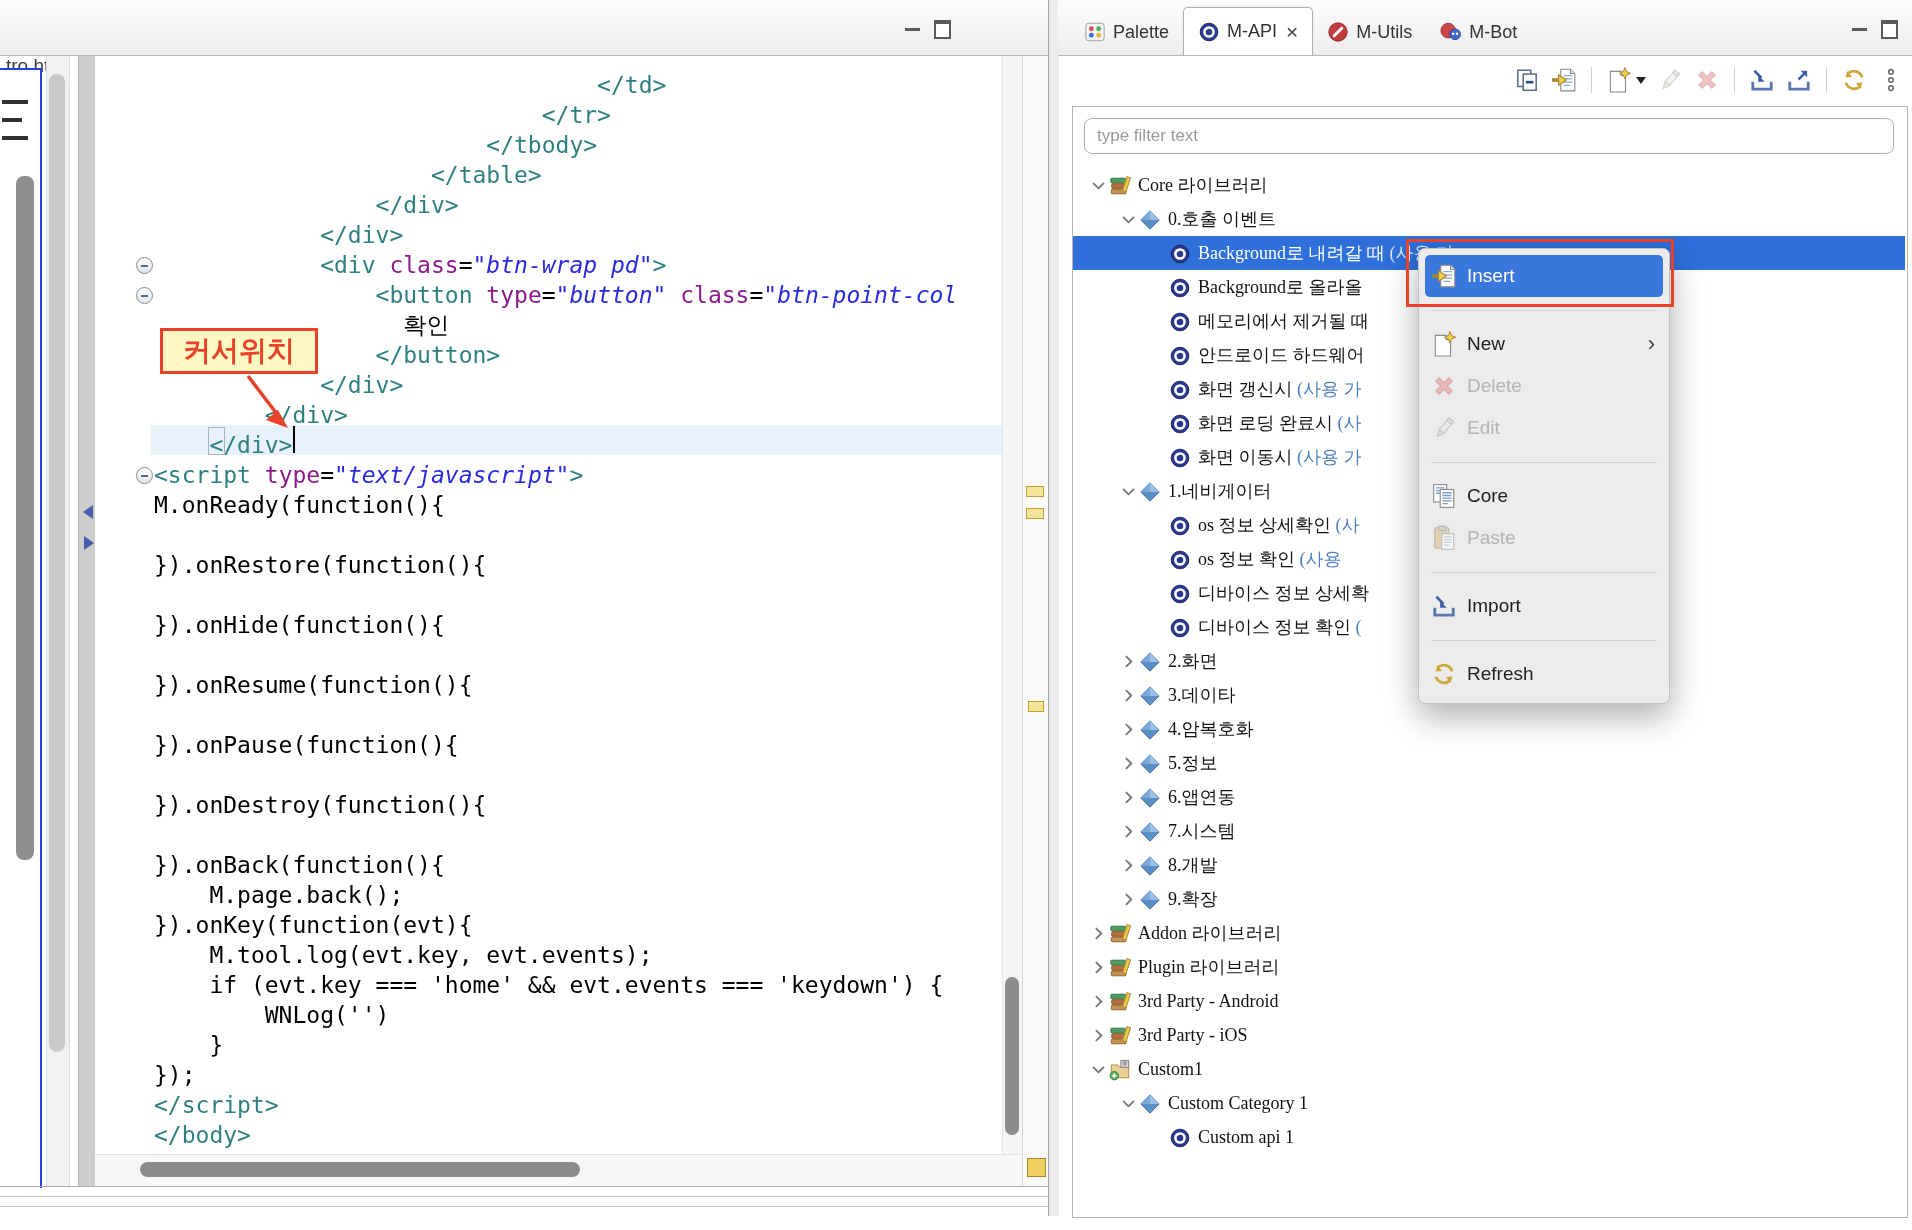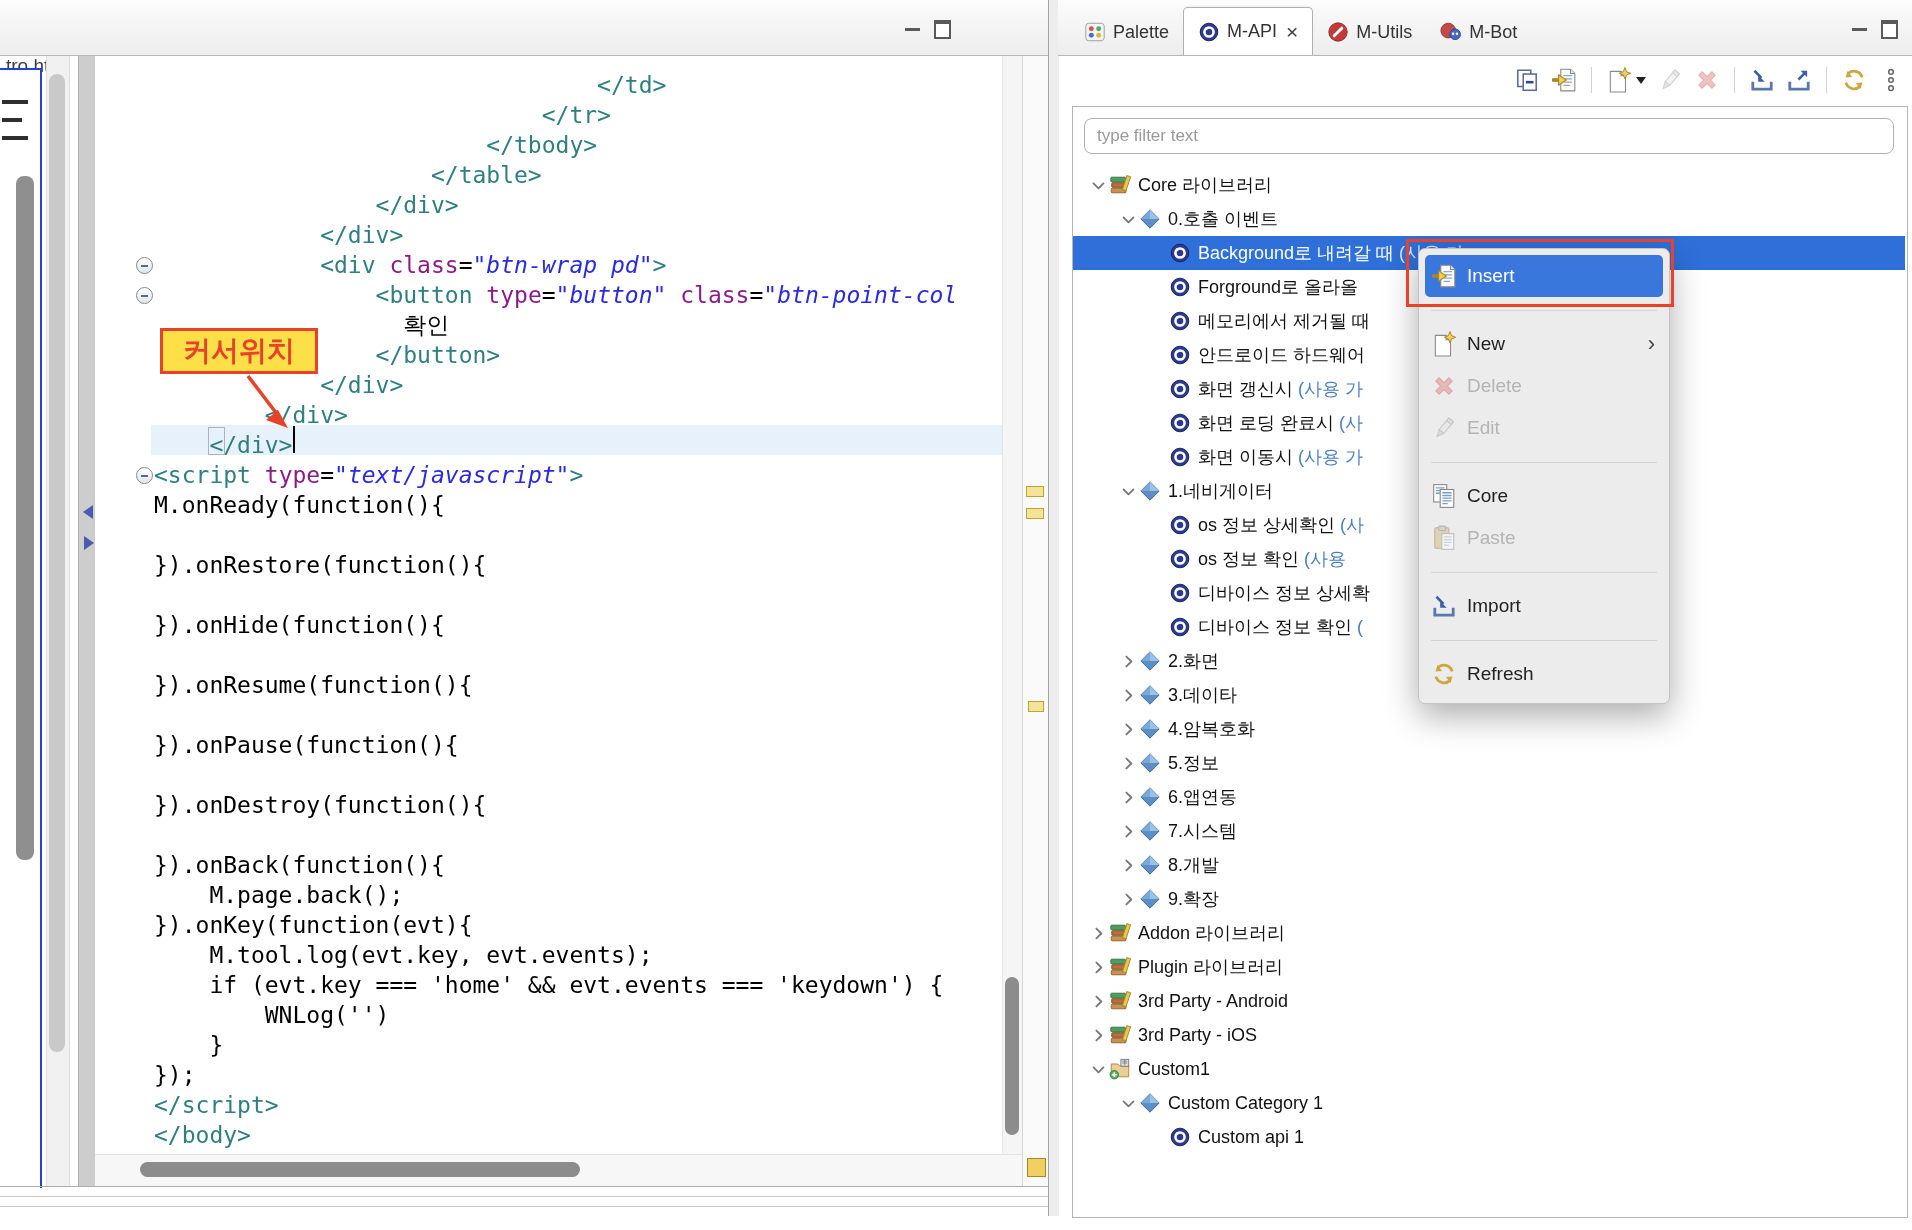--- a/index.html
+++ b/index.html
@@ -79,21 +79,21 @@
   .scroll-track-v{background:#f5f5f5;border-left:1px solid #e6e6e6;}
   .thumb{background:#8c8c8c;border-radius:8px;}
   .thumb-light{background:#c9c9c9;border-radius:8px;}
   .overview{background:#fafafa;border-left:1px solid #d6d6d6;}
   .ovmark{position:absolute;background:#f3e49a;border:1px solid #c2a22e;}
   .tri-l{width:0;height:0;border-top:7px solid transparent;border-bottom:7px solid transparent;border-right:10px solid #4a5cae;}
   .tri-r{width:0;height:0;border-top:7px solid transparent;border-bottom:7px solid transparent;border-left:10px solid #4a5cae;}
 
   
   .redrect{border:3px solid #e8432a;z-index:70;background:transparent;}
-  .cursorbox{border:3px solid #e8432a;background:#fde047;color:#e8432a;font-weight:bold;font-size:28px;
+  .cursorbox{border:3px solid #e8432a;background:#fef9c3;color:#e8432a;font-weight:bold;font-size:28px;
              display:flex;align-items:center;justify-content:center;z-index:45;}
   .annsvg{z-index:44;pointer-events:none;}
 
   .dash{position:absolute;background:#2f2f2f;height:4px;}
 </style>
 </head>
 <body>
 
 <svg width="0" height="0" style="position:absolute" aria-hidden="true">
   <defs>
@@ -379,21 +379,21 @@
       </div>
       <div class="tbi">
         <svg class="icon" width="26" height="26">
           <use href="#i-kebab"></use>
         </svg>
       </div>
     </div>
 
   <div class="abs contentbox" style="left:1072px;top:106px;width:834px;height:1110px;"></div>
   <input class="abs filter" style="left: 1084px; top: 118px;" placeholder="type filter text">
-  <div class="abs tree" id="tree" style="left:1073px;top:168px;width:832px;height:1046px;">
+  <div class="abs tree" id="tree" style="left:1073px;top:168px;width:832px;height:1046px;font-family:Liberation Serif, serif;">
       <div class="trow" style="top: 0px; padding-left: 14px;">
         <span class="chev open">
           <svg width="17" height="17">
             <use href="#i-chev"></use>
           </svg>
         </span>
         <span class="ticon"><svg class="icon" width="22" height="22">
             <use href="#i-books"></use>
           </svg></span>
         <span class="lbl">Core 라이브러리</span>
@@ -414,21 +414,21 @@
         <span class="ticon"><svg class="icon" width="22" height="22">
             <use href="#i-api"></use>
           </svg></span>
         <span class="lbl">Background로 내려갈 때 <span class="lbl2">(사용 가</span></span>
       </div>
       <div class="trow" style="top: 102px; padding-left: 74px;">
         <span class="chev"></span>
         <span class="ticon"><svg class="icon" width="22" height="22">
             <use href="#i-api"></use>
           </svg></span>
-        <span class="lbl">Forground로 올라올</span>
+        <span class="lbl">Background로 올라올</span>
       </div>
       <div class="trow" style="top: 136px; padding-left: 74px;">
         <span class="chev"></span>
         <span class="ticon"><svg class="icon" width="22" height="22">
             <use href="#i-api"></use>
           </svg></span>
         <span class="lbl">메모리에서 제거될 때</span>
       </div>
       <div class="trow" style="top: 170px; padding-left: 74px;">
         <span class="chev"></span>

